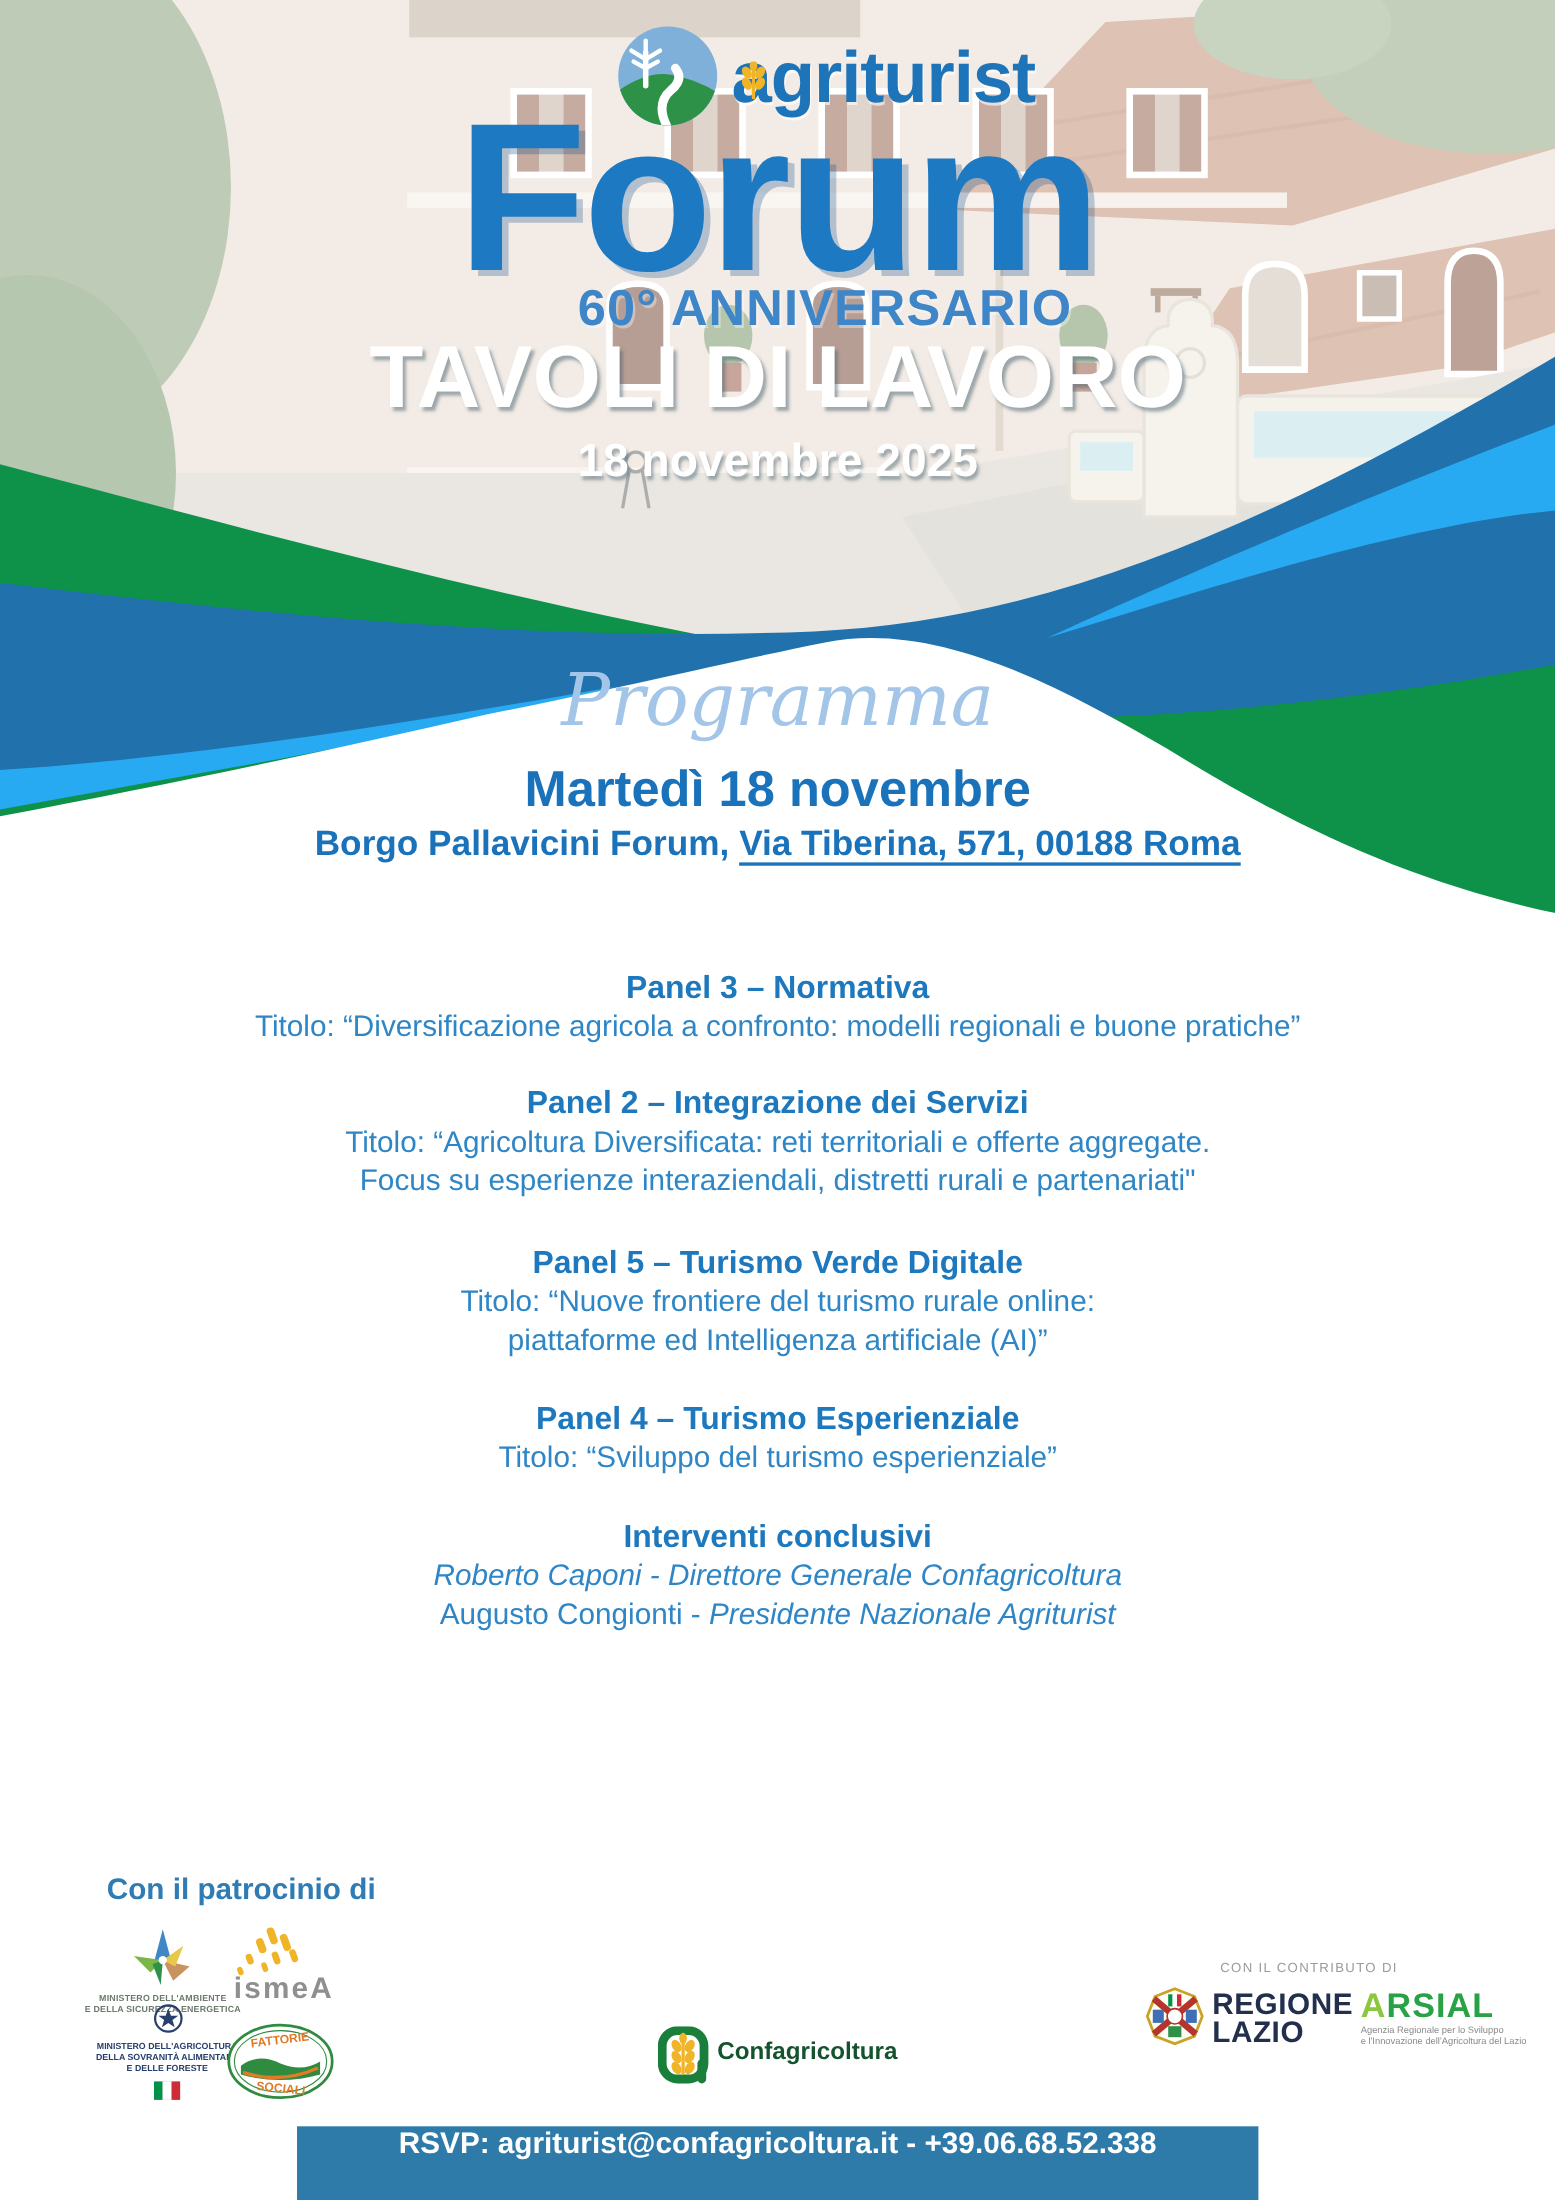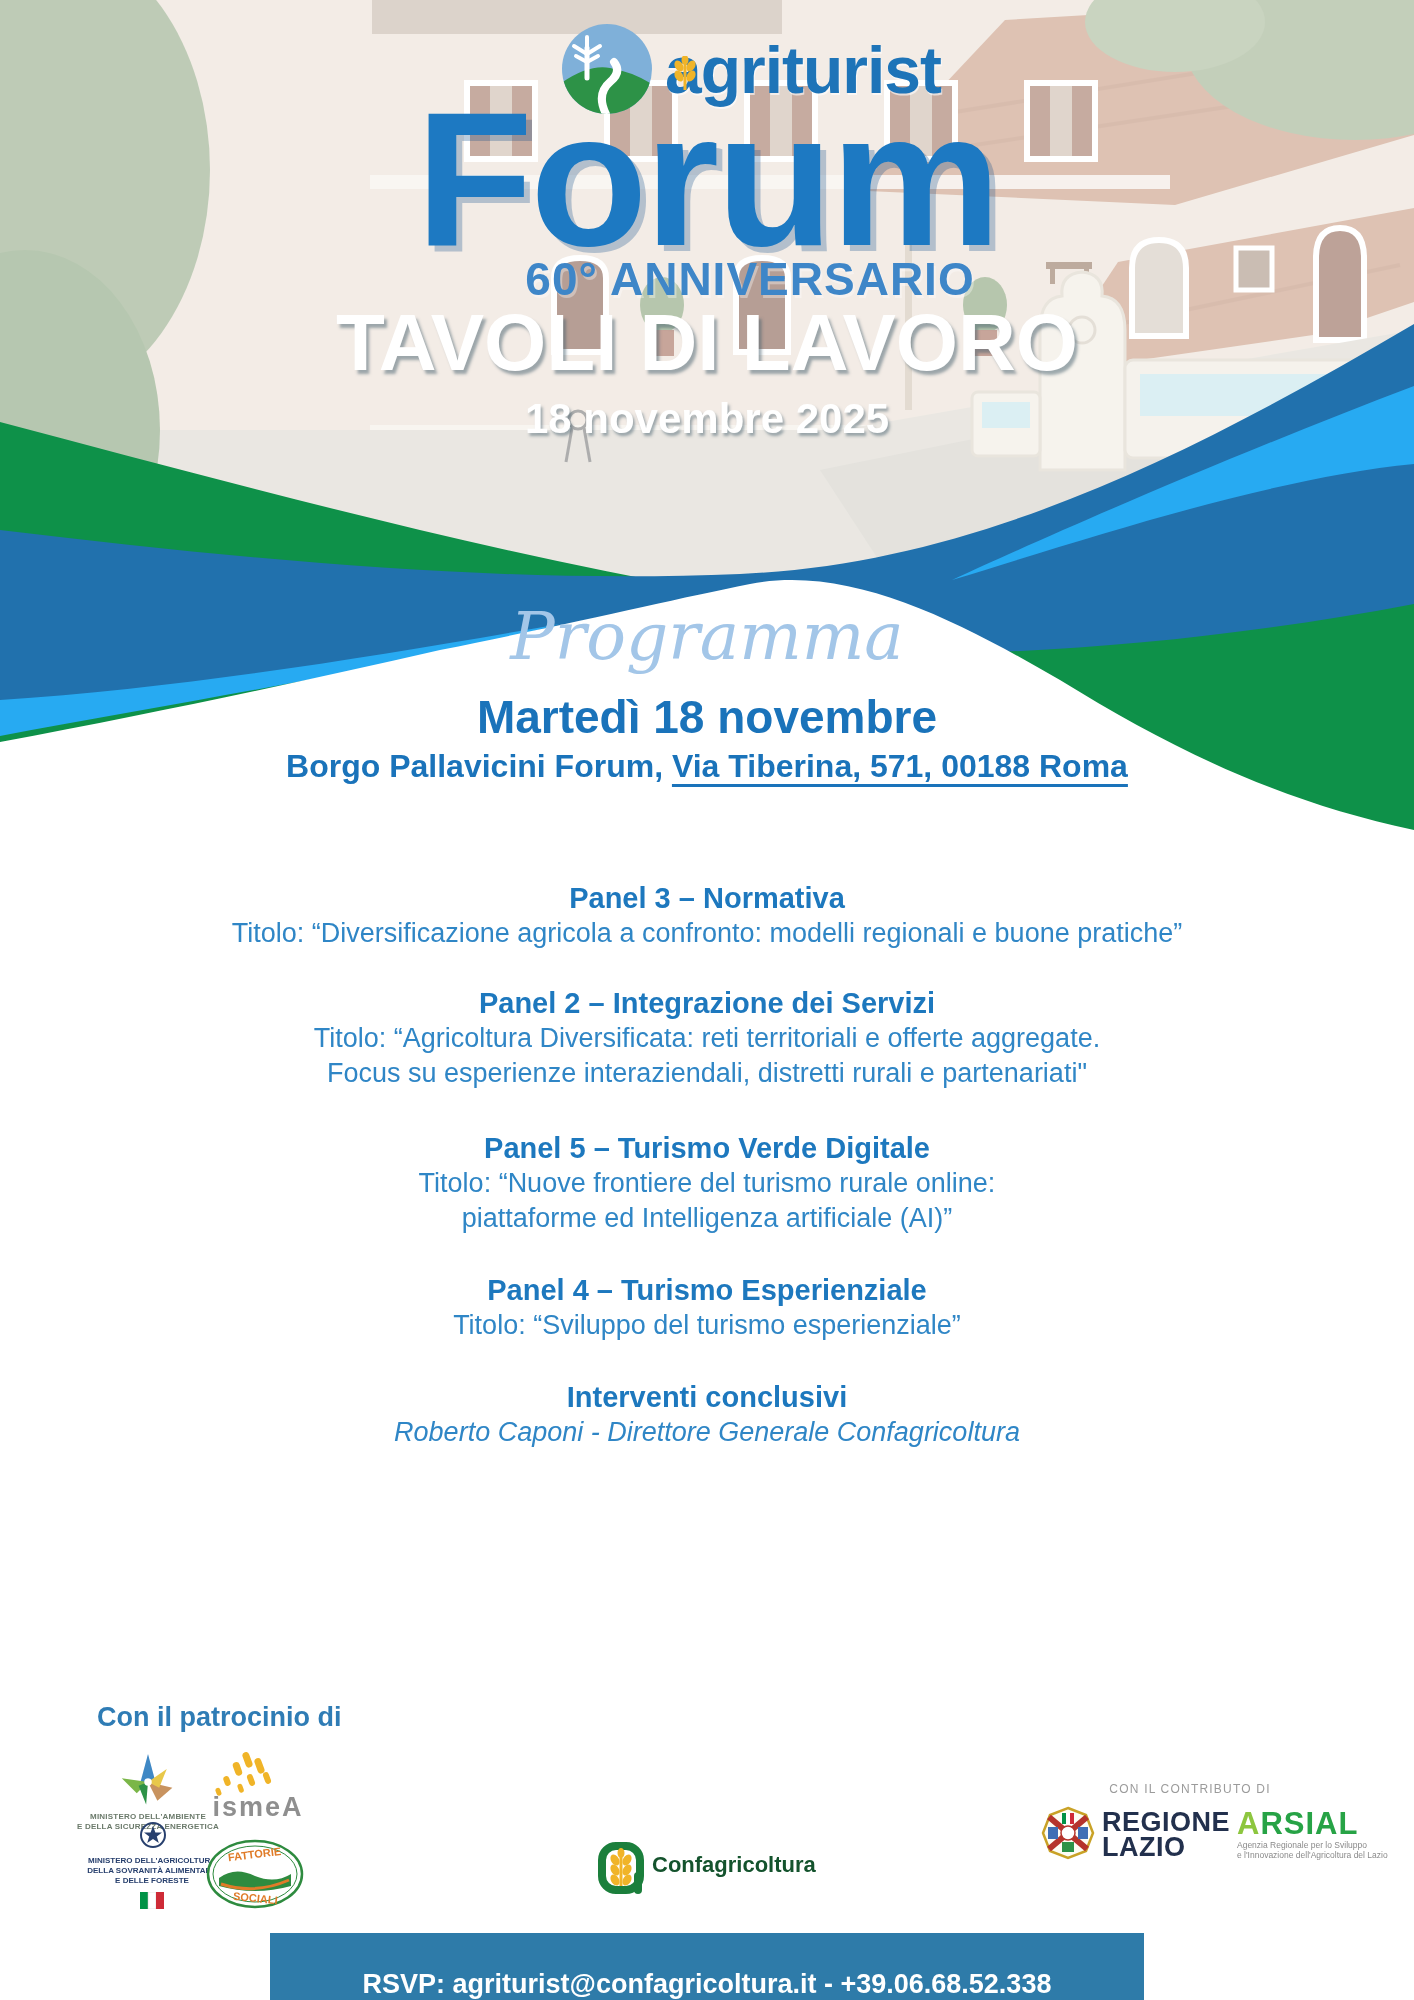--- a/index.html
+++ b/index.html
@@ -46,21 +46,21 @@
               color:#8f8f8f;letter-spacing:2px;}
   .confagri-text{left:652px;top:1852px;font-size:22px;font-weight:700;color:#14532d;}
   .contrib{left:1080px;top:1782px;width:220px;text-align:center;font-size:12px;color:#9b9b9b;letter-spacing:1.2px;}
   .regione-text{left:1102px;top:1810px;font-size:27px;font-weight:700;color:#22304d;line-height:25px;letter-spacing:.5px;}
   .arsial-text{left:1237px;top:1806px;font-size:31px;font-weight:800;letter-spacing:1px;}
   .arsial-a{color:#8dc63f;}
   .arsial-rest{color:#27a346;}
   .arsial-cap{left:1237px;top:1840px;font-size:8.5px;color:#8a8a8a;line-height:10px;}
 
   .footer-bar{left:270px;top:1933px;width:874px;height:67px;background:#2e7ba9;
-              display:flex;align-items:flex-end;justify-content:center;}
+              display:flex;align-items:flex-start;justify-content:center;}
   .footer-text{color:#fff;font-size:27px;font-weight:700;}
 </style>
 </head>
 <body>
 
 <div class="page">
 
   <svg class="hero-svg" viewBox="0 0 1414 840" aria-hidden="true">
 
     <rect x="0" y="0" width="1414" height="520" fill="#e9ded2"></rect>
@@ -210,20 +210,23 @@
 
   <div class="ctr phead" style="top:1131px">Panel 5 – Turismo Verde Digitale</div>
   <div class="ctr pline" style="top:1166px">Titolo: “Nuove frontiere del turismo rurale online:</div>
   <div class="ctr pline" style="top:1201px">piattaforme ed Intelligenza artificiale (AI)”</div>
 
   <div class="ctr phead" style="top:1273px">Panel 4 – Turismo Esperienziale</div>
   <div class="ctr pline" style="top:1308px">Titolo: “Sviluppo del turismo esperienziale”</div>
 
   <div class="ctr phead" style="top:1380px">Interventi conclusivi</div>
   <div class="ctr pline italic" style="top:1415px">Roberto Caponi - Direttore Generale Confagricoltura</div>
+  <div class="ctr pline" style="top:1450px">
+    <span>Augusto Congionti - </span><span class="italic">Presidente Nazionale Agriturist</span>
+  </div>
 
   <div class="abs patrolabel">Con il patrocinio di</div>
 
   <svg class="abs" style="left:118px;top:1752px" width="60" height="60" viewBox="0 0 64 64">
     <path d="M32,2 L40,32 L24,32 Z" fill="#3f88c5"></path>
     <path d="M4,28 L32,32 L20,44 Z" fill="#7ab648"></path>
     <path d="M32,32 L58,38 L42,52 Z" fill="#c8935f"></path>
     <path d="M32,32 L52,18 L44,38 Z" fill="#e8c84a"></path>
     <path d="M22,36 L32,32 L30,56 Z" fill="#2d9247"></path>
     <circle cx="32" cy="32" r="4" fill="#ffffff"></circle>

